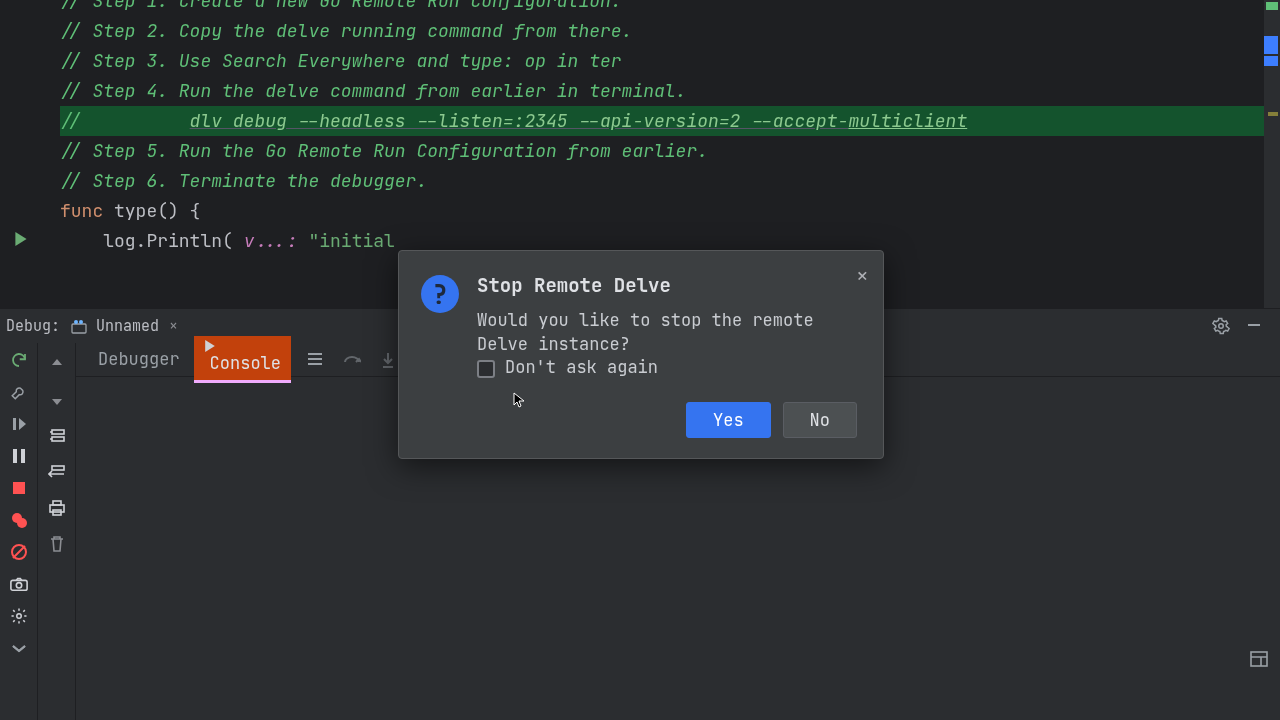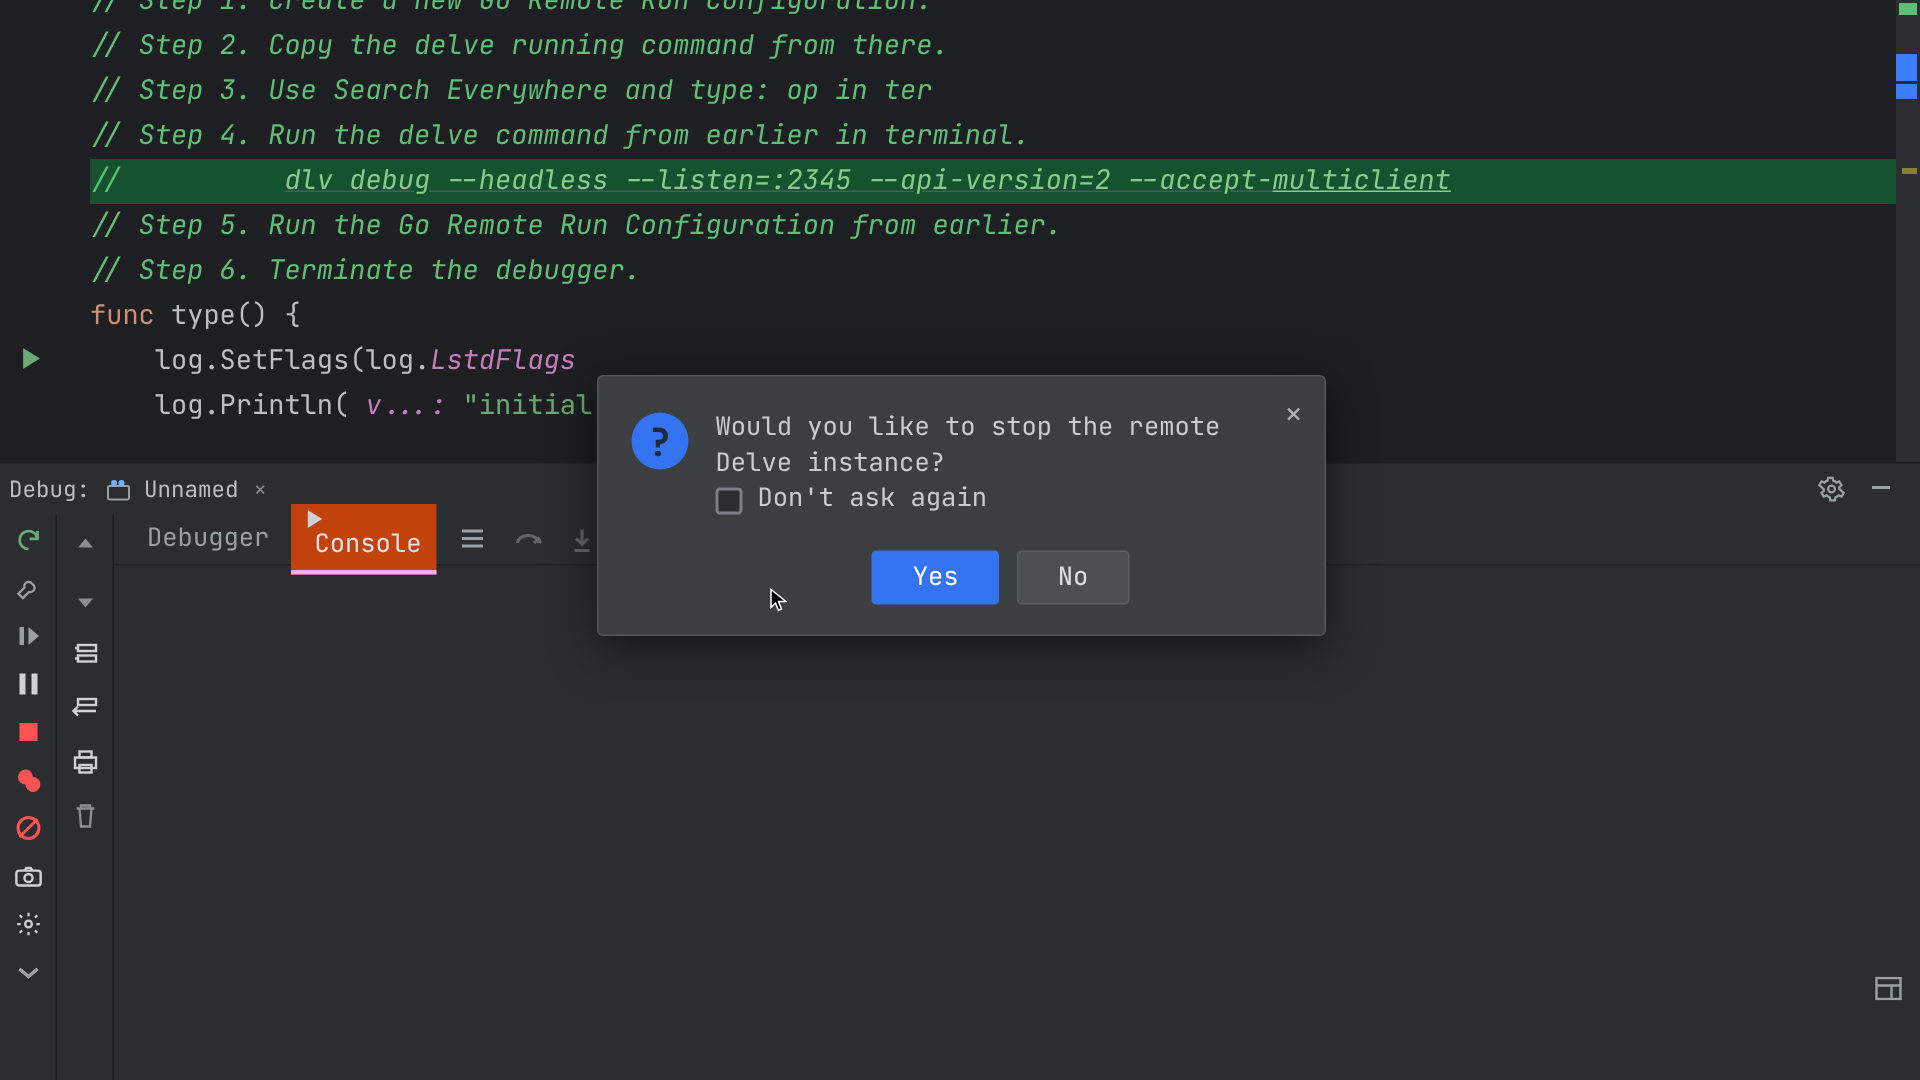--- a/index.html
+++ b/index.html
@@ -98,21 +98,21 @@
     background:#3574f0; display:flex; align-items:center; justify-content:center;
     color:#1e293b; font-weight:bold; font-size:26px;
   }
   .dialog .close{
     position:absolute; right:14px; top:10px; color:#aeb0b5; font-size:22px; cursor:pointer;
   }
   .dialog h3{ font-size:19px; font-weight:600; color:#dfe1e5; margin-bottom:10px;}
   .dialog .msg{ line-height:24px; color:#c9ccd1; }
   .dialog .chk { display:flex; align-items:flex-end; gap:10px; margin-bottom:24px; cursor:pointer;}
   .dialog .chk .box{ width:18px; height:18px; border:2px solid #7c7f85; border-radius:3px; background:#2b2d30;}
-  .dialog .btns{ display:flex; gap:12px; justify-content:center;}
+  .dialog .btns{ display:flex; gap:12px; justify-content:flex-end;}
   .dialog button{
     font-family:inherit; font-size:17px; padding:6px 26px; border-radius:3px;
     border:1px solid #5a5d63; background:#4c5052; color:#dfe1e5; cursor:pointer;
   }
   .dialog button.primary{ background:#3574f0; border-color:#3574f0; color:#fff; }
   .cursor-fake{
     position:absolute; left:513px; top:392px; width:12px; height:16px; pointer-events:none;
   }
 
   svg{display:block}
@@ -124,21 +124,20 @@
   <div id="ed-lines" style="margin-top: -14px;">
       <div class="line"><span class="comment">// Step 1. Create a new Go Remote Run Configuration.</span></div>
       <div class="line"><span class="comment">// Step 2. Copy the delve running command from there.</span></div>
       <div class="line"><span class="comment">// Step 3. Use Search Everywhere and type: op in ter</span></div>
       <div class="line"><span class="comment">// Step 4. Run the delve command from earlier in terminal.</span></div>
       <div class="line hi"><span class="comment">//          </span><span class="dlv">dlv debug --headless --listen=:2345 --api-version=2 --accept-</span><span class="dlv" style="text-decoration:underline">multiclient</span></div>
       <div class="line"><span class="comment">// Step 5. Run the Go Remote Run Configuration from earlier.</span></div>
       <div class="line"><span class="comment">// Step 6. Terminate the debugger.</span></div>
       <div class="line"></div>
       <div class="line"><span class="kw">func</span> <span class="fn">type</span>() {</div>
-      <div class="line">    log.<span class="fn">SetFlags</span>(log.<span class="id">LstdFlags</span></div>
       <div class="line">    log.<span class="fn">Println</span>( <span class="id">v...:</span> <span class="str">"initial</span></div>
     </div>
   <div class="gutter-run">
     <svg width="14" height="14" viewBox="0 0 10 10">
         <path d="M1 0l8 5-8 5z" fill="#6aab73"></path>
       </svg>
   </div>
   <div class="right-strip">
     <div class="mk ok"></div>
     <div class="mk bl1"></div>
@@ -321,20 +320,21 @@
           <rect x="1" y="1" width="16" height="14"></rect>
           <path d="M1 6h16M11 6v9"></path>
         </svg>
     </span>
   </div>
 </div>
 
 <div class="dialog">
   <div class="qicon">?</div>
   <div class="close">×</div>
+  <h3>Stop Remote Delve</h3>
   <div class="msg">Would you like to stop the remote Delve instance?</div>
   <label class="chk">
     <span class="box"></span>
     <span>Don't ask again</span>
   </label>
   <div class="btns">
     <button class="primary">Yes</button>
     <button>No</button>
   </div>
 </div>

